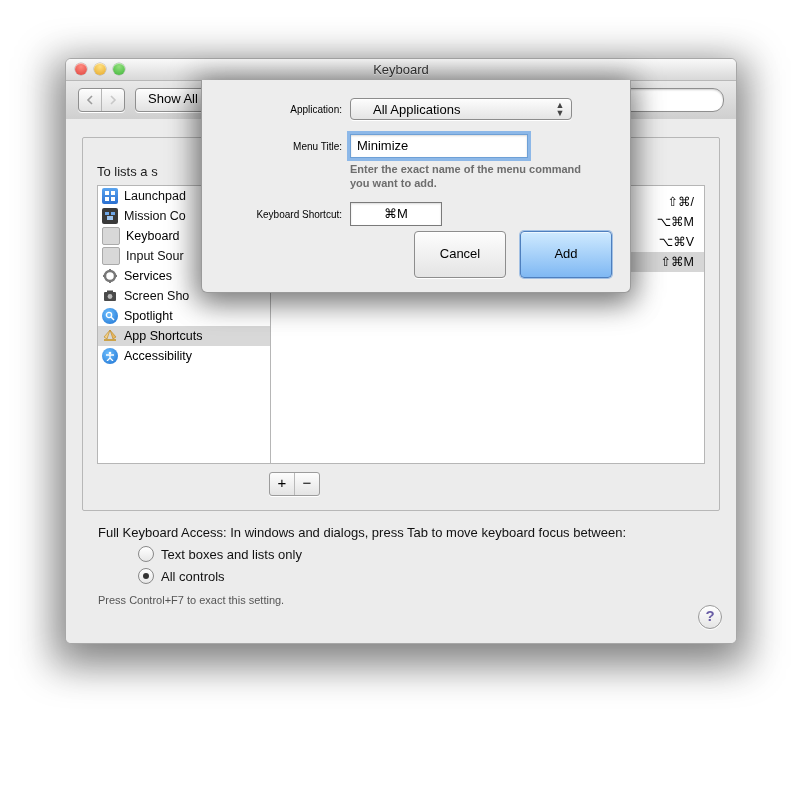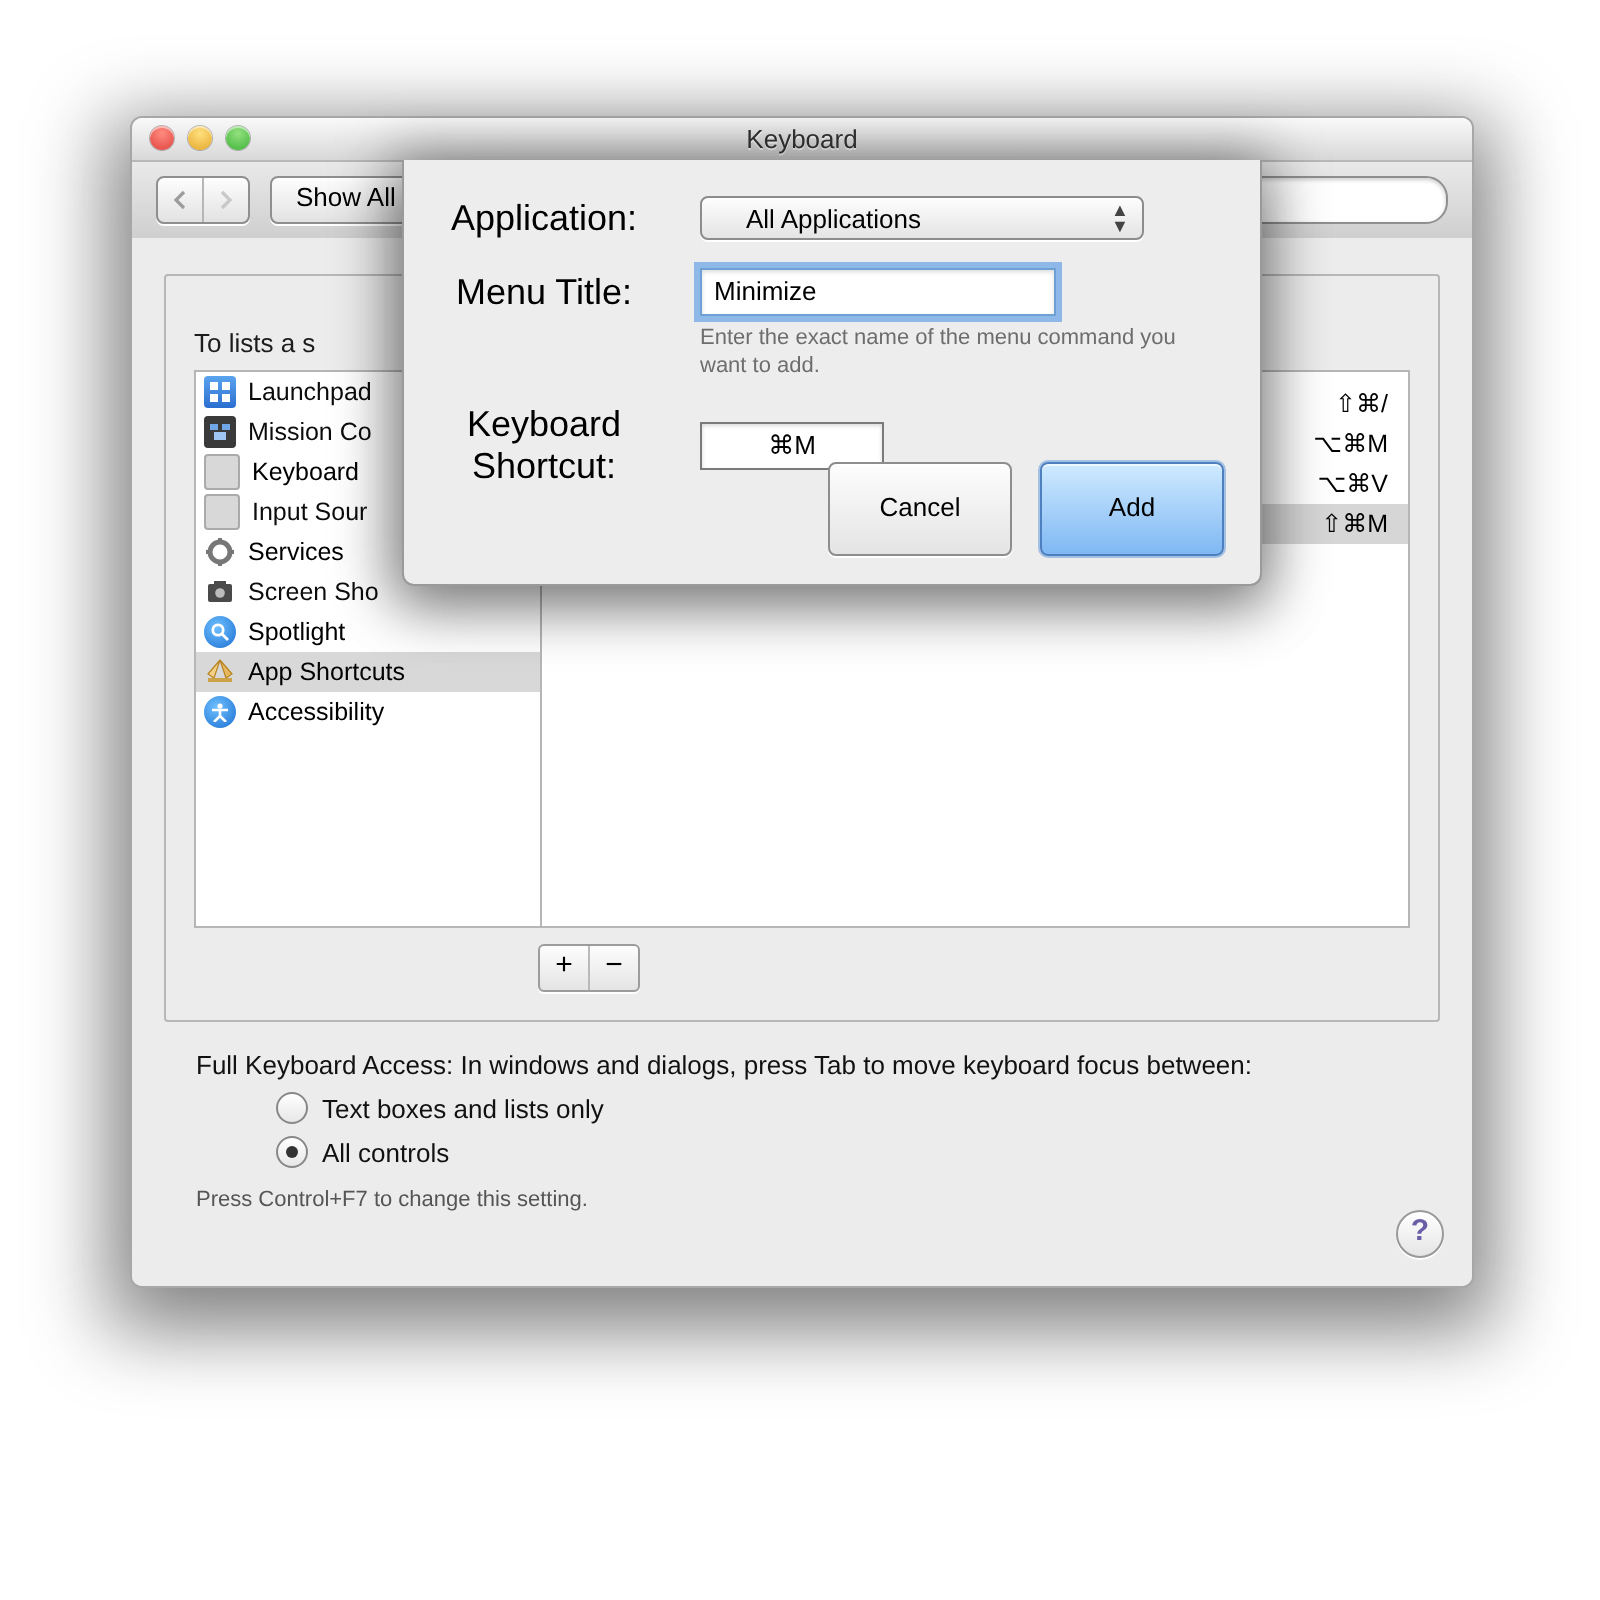--- a/index.html
+++ b/index.html
@@ -38,26 +38,26 @@
   .fka{position:absolute;left:32px;top:406px;right:32px;font-size:13px;color:#111;}
   .radio{display:flex;align-items:center;gap:7px;margin-left:40px;margin-top:6px;}
   .rcircle{width:14px;height:14px;border-radius:50%;border:1px solid #888;background:linear-gradient(#fff,#e7e7e7);display:flex;align-items:center;justify-content:center;}
   .rcircle.on::after{content:"";width:6px;height:6px;border-radius:50%;background:#333;}
   .hint{margin-top:10px;font-size:11px;color:#555;}
   .help{position:absolute;right:14px;bottom:14px;width:22px;height:22px;border-radius:50%;border:1px solid #9a9a9a;background:linear-gradient(#fff,#e5e5e5);text-align:center;line-height:20px;color:#6a5ea6;font-size:15px;font-weight:bold;box-shadow:0 1px 0 #fff,inset 0 1px 0 #fff;}
   
   .sheetShadow{position:absolute;left:194px;top:75px;width:442px;height:226px;border-radius:0 0 8px 8px;background:rgba(0,0,0,.3);filter:blur(14px);}
   .sheet{position:absolute;left:201px;top:80px;width:428px;height:212px;background:#ededed;border:1px solid #9a9a9a;border-top:none;border-radius:0 0 6px 6px;box-shadow:0 10px 30px rgba(0,0,0,.35);}
   .frow{display:flex;align-items:center;margin-left:0;}
-  .flab{width:140px;text-align:center;padding-right:8px;font-size:18px;}
+  .flab{width:140px;text-align:right;padding-right:8px;font-size:10px;}
   .popup{width:176px;height:20px;border:1px solid #8c8c8c;border-radius:4px;background:linear-gradient(#fdfdfd,#e4e4e4);display:flex;align-items:center;padding:0 22px;position:relative;font-size:13px;box-shadow:0 1px 0 #fff,inset 0 1px 0 rgba(255,255,255,.7);}
   .popup .arr{position:absolute;right:4px;top:2px;width:14px;height:16px;font-size:9px;line-height:8px;text-align:center;color:#444;}
   .tin{height:22px;border:1px solid #7a7a7a;background:#fff;padding:0 6px;font-size:13px;line-height:22px;box-shadow:inset 0 1px 2px rgba(0,0,0,.15);}
   .tin.focus{outline:3px solid #8db8e8;border-color:#6ea0d6;}
-  .help-text{font-size:11px;color:#6d6d6d;margin-left:148px;margin-top:4px;line-height:14px;}
+  .help-text{font-size:11px;color:#6d6d6d;margin-left:148px;margin-top:4px;line-height:14px;font-weight:bold;}
   .sbtns{position:absolute;right:18px;bottom:14px;display:flex;gap:14px;}
   .mb{height:21px;min-width:74px;padding:12px 8px;border:1px solid #8d8d8d;border-radius:4px;background:linear-gradient(#fdfdfd,#e4e4e4);font-size:13px;line-height:19px;text-align:center;box-shadow:0 1px 0 #fff,inset 0 1px 0 rgba(255,255,255,.8);}
   .mb.def{background:linear-gradient(#cfeaff,#7fb8f3);border-color:#4e7fbe;box-shadow:0 0 0 1px rgba(90,150,220,.5),inset 0 1px 0 rgba(255,255,255,.6);text-align:center;}
   .blur{filter:blur(0.3px);opacity:0.95;}
 </style>
 </head>
 <body>
 <div class="canvas">
 
 <div class="shadow"></div>
@@ -206,21 +206,21 @@
     <div class="fka">
       <div>Full Keyboard Access: In windows and dialogs, press Tab to move keyboard focus between:</div>
       <div class="radio">
             <div class="rcircle"></div>
             <span>Text boxes and lists only</span>
           </div>
       <div class="radio">
             <div class="rcircle on"></div>
             <span>All controls</span>
           </div>
-      <div class="hint">Press Control+F7 to change this setting.</div>
+      <div class="hint">Press Control+F7 to exact this setting.</div>
     </div>
 
     <div class="help">?</div>
   </div>
 </div>
 
 <div class="sheetShadow"></div>
 <div class="sheet">
   <div class="frow" style="margin-top:18px">
     <div class="flab">Application:</div>

